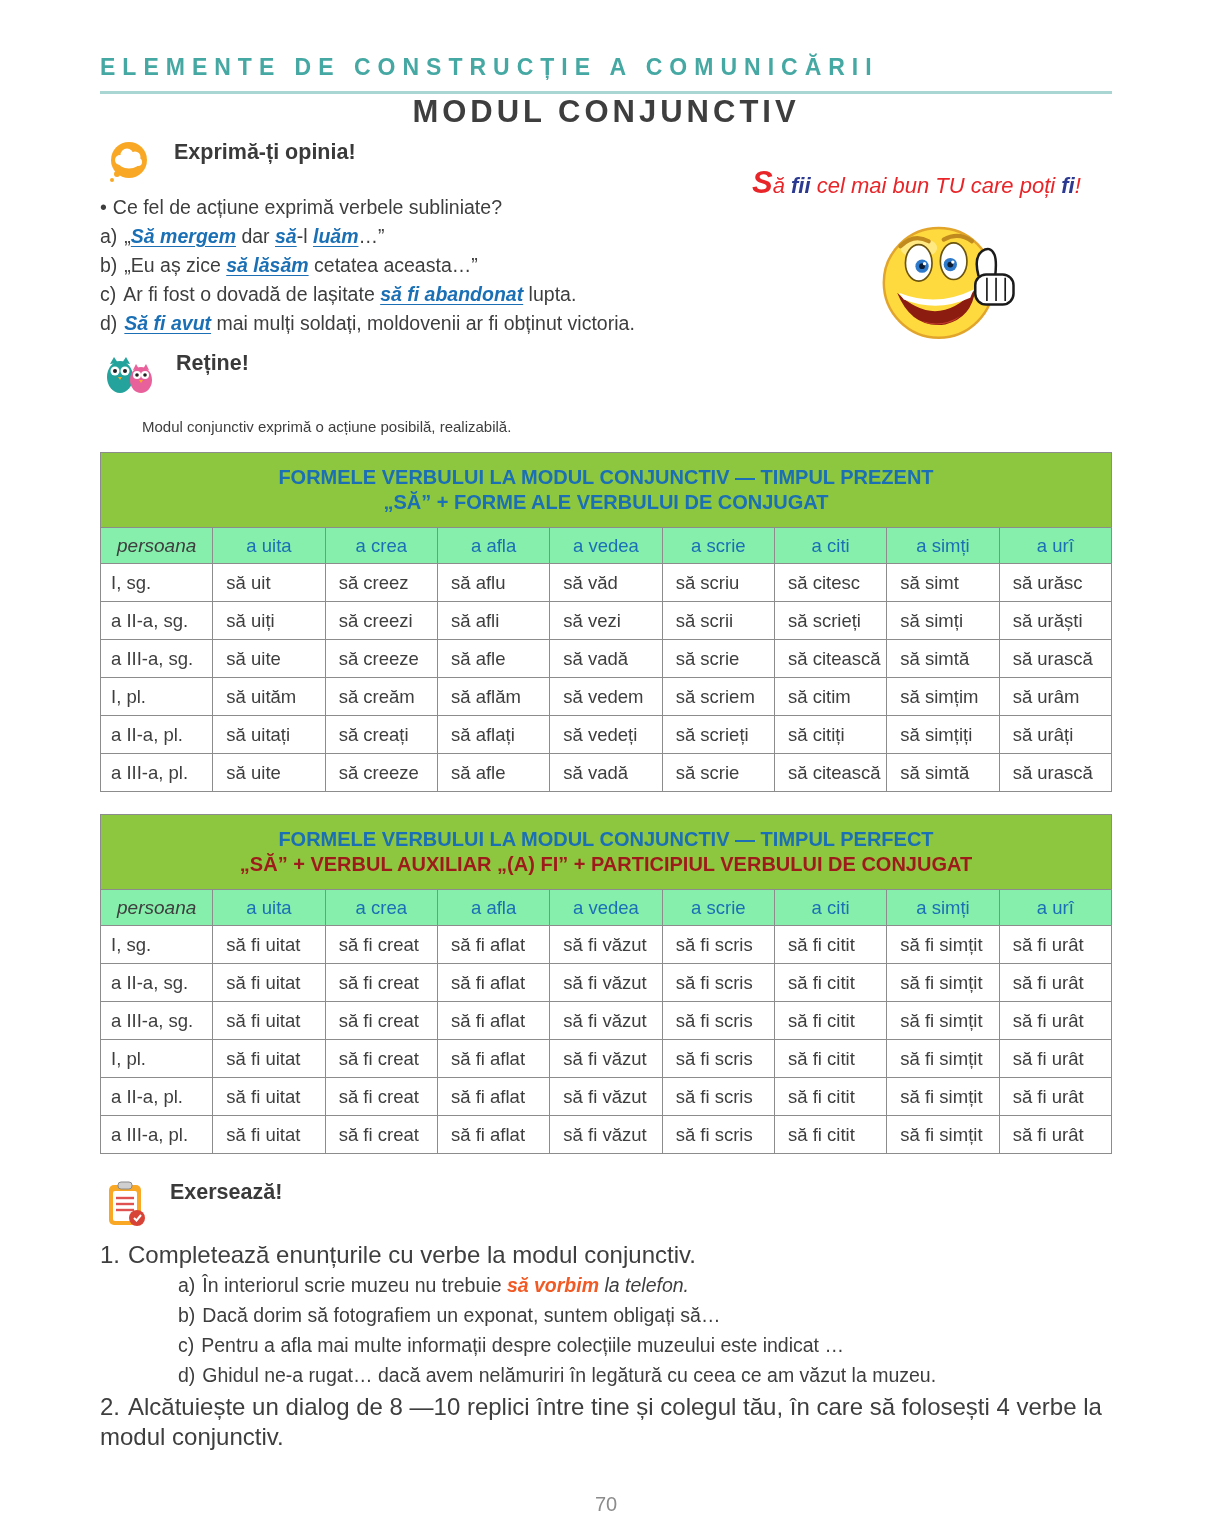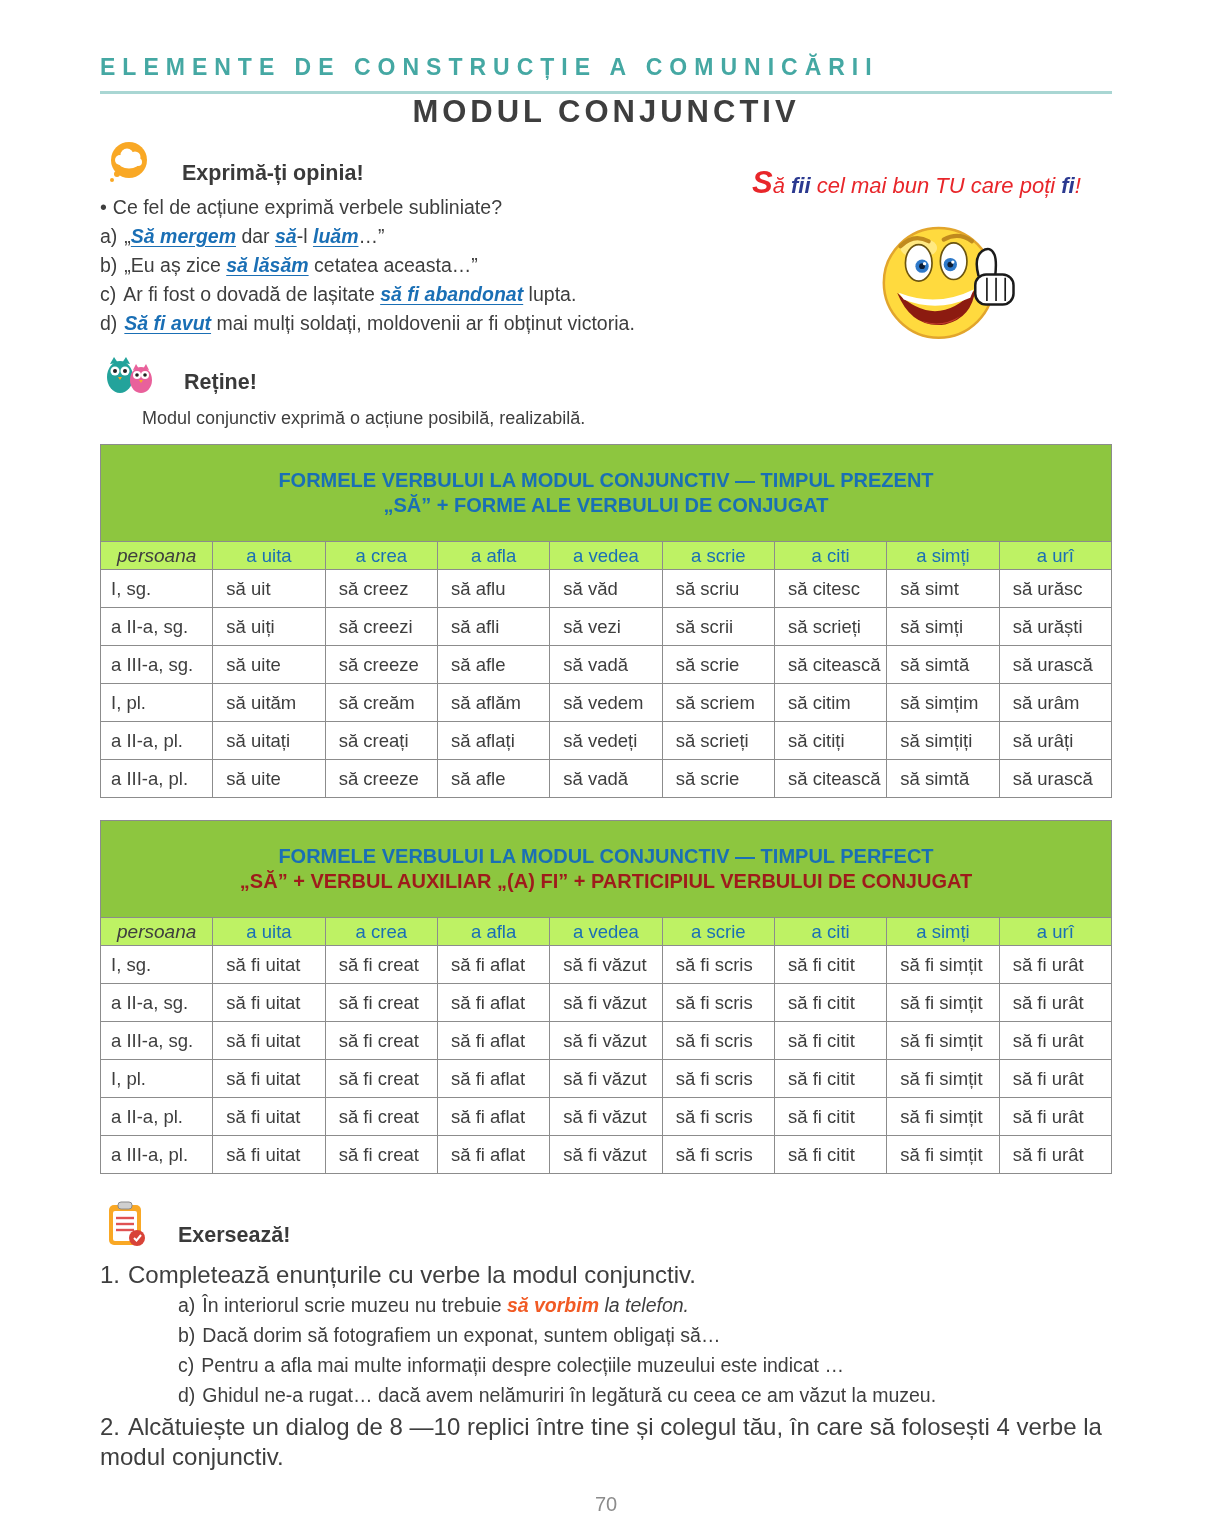--- a/index.html
+++ b/index.html
@@ -9,21 +9,21 @@
   }
   *{box-sizing:border-box;margin:0;padding:0;}
   html,body{background:#fff;}
   body{width:1212px;height:1536px;font-family:"Liberation Sans","DejaVu Sans",sans-serif;color:var(--c-text);}
   .page{position:relative;width:1212px;height:1536px;padding:0 100px;overflow:hidden;background:#fff;}
 
   .chapter{padding-top:54px;text-align:left;color:var(--c-teal);font-weight:700;font-size:23px;letter-spacing:7px;}
   .rule{margin-top:10px;border:none;border-top:3px solid var(--c-rule);}
   .title{text-align:center;font-size:31px;letter-spacing:4px;color:#3E3E3E;font-weight:700;}
 
-  .section-head{display:flex;align-items:flex-end;gap:30px;margin-left:4px;}
+  .section-head{display:flex;align-items:flex-start;gap:22px;margin-left:4px;}
   .section-title{font-weight:700;font-size:21.5px;color:#3a3a3a;}
   .icon{display:inline-flex;align-items:center;justify-content:center;}
 
   .opinion{position:relative;margin-top:10px;}
   .opinion-left{width:760px;}
   .question{margin-top:8px;font-size:19.5px;line-height:27px;}
   .bullet{margin-right:6px;}
   .op-item{margin-top:2px;font-size:19.5px;line-height:27px;}
   .item-label{margin-right:7px;}
 
@@ -33,29 +33,29 @@
 
   .seg-p{color:var(--c-text);}
   .seg-vb{color:var(--c-blue);font-style:italic;font-weight:700;text-decoration:underline;text-underline-offset:3px;}
   .seg-or{color:var(--c-orange);font-style:italic;font-weight:700;}
   .seg-it{font-style:italic;}
   .seg-r{color:var(--c-red);font-style:italic;}
   .seg-rb{color:var(--c-red);font-style:italic;font-weight:700;font-size:31px;}
   .seg-nb{color:var(--c-navy);font-style:italic;font-weight:700;}
 
   .retine{margin-top:14px;}
-  .retine-text{margin-top:10px;margin-left:42px;font-size:18px;line-height:27px;}
+  .retine-text{margin-top:18px;margin-left:42px;font-size:15px;line-height:27px;}
 
   .conj-table{width:100%;border-collapse:collapse;table-layout:fixed;margin-top:12px;font-size:18.5px;color:var(--c-text);}
   .conj-table.second{margin-top:22px;}
   .conj-table th,.conj-table td{border:1px solid var(--c-border);}
-  .tbl-title{background:var(--c-green);padding:23px 4px;}
+  .tbl-title{background:var(--c-green);padding:12px 4px;}
   .tbl-title .t1,.tbl-title .t2{text-align:center;font-weight:700;font-size:20px;line-height:25px;color:var(--c-blue);}
   .t2-maroon .tbl-title .t2{color:var(--c-maroon);}
-  .conj-table .cols th{height:28px;background:#bef264;}
+  .conj-table .cols th{height:36px;background:#86efac;}
   .conj-table th.person-h{font-style:italic;font-weight:400;font-size:19px;text-align:center;width:11.5%;}
   .conj-table th.verb-h{color:var(--c-blue);font-weight:400;font-size:18.5px;text-align:center;}
   .conj-table td{height:38px;vertical-align:middle;background:#fff;}
   .conj-table td.person-c{padding-left:10px;}
   .conj-table td.form-c{padding-left:13px;}
 
   .exercises{margin-top:26px;}
   .ex-line{margin-top:12px;font-size:24px;line-height:30px;}
   .ex-num{margin-right:8px;}
   .ex-items{margin-left:78px;}

